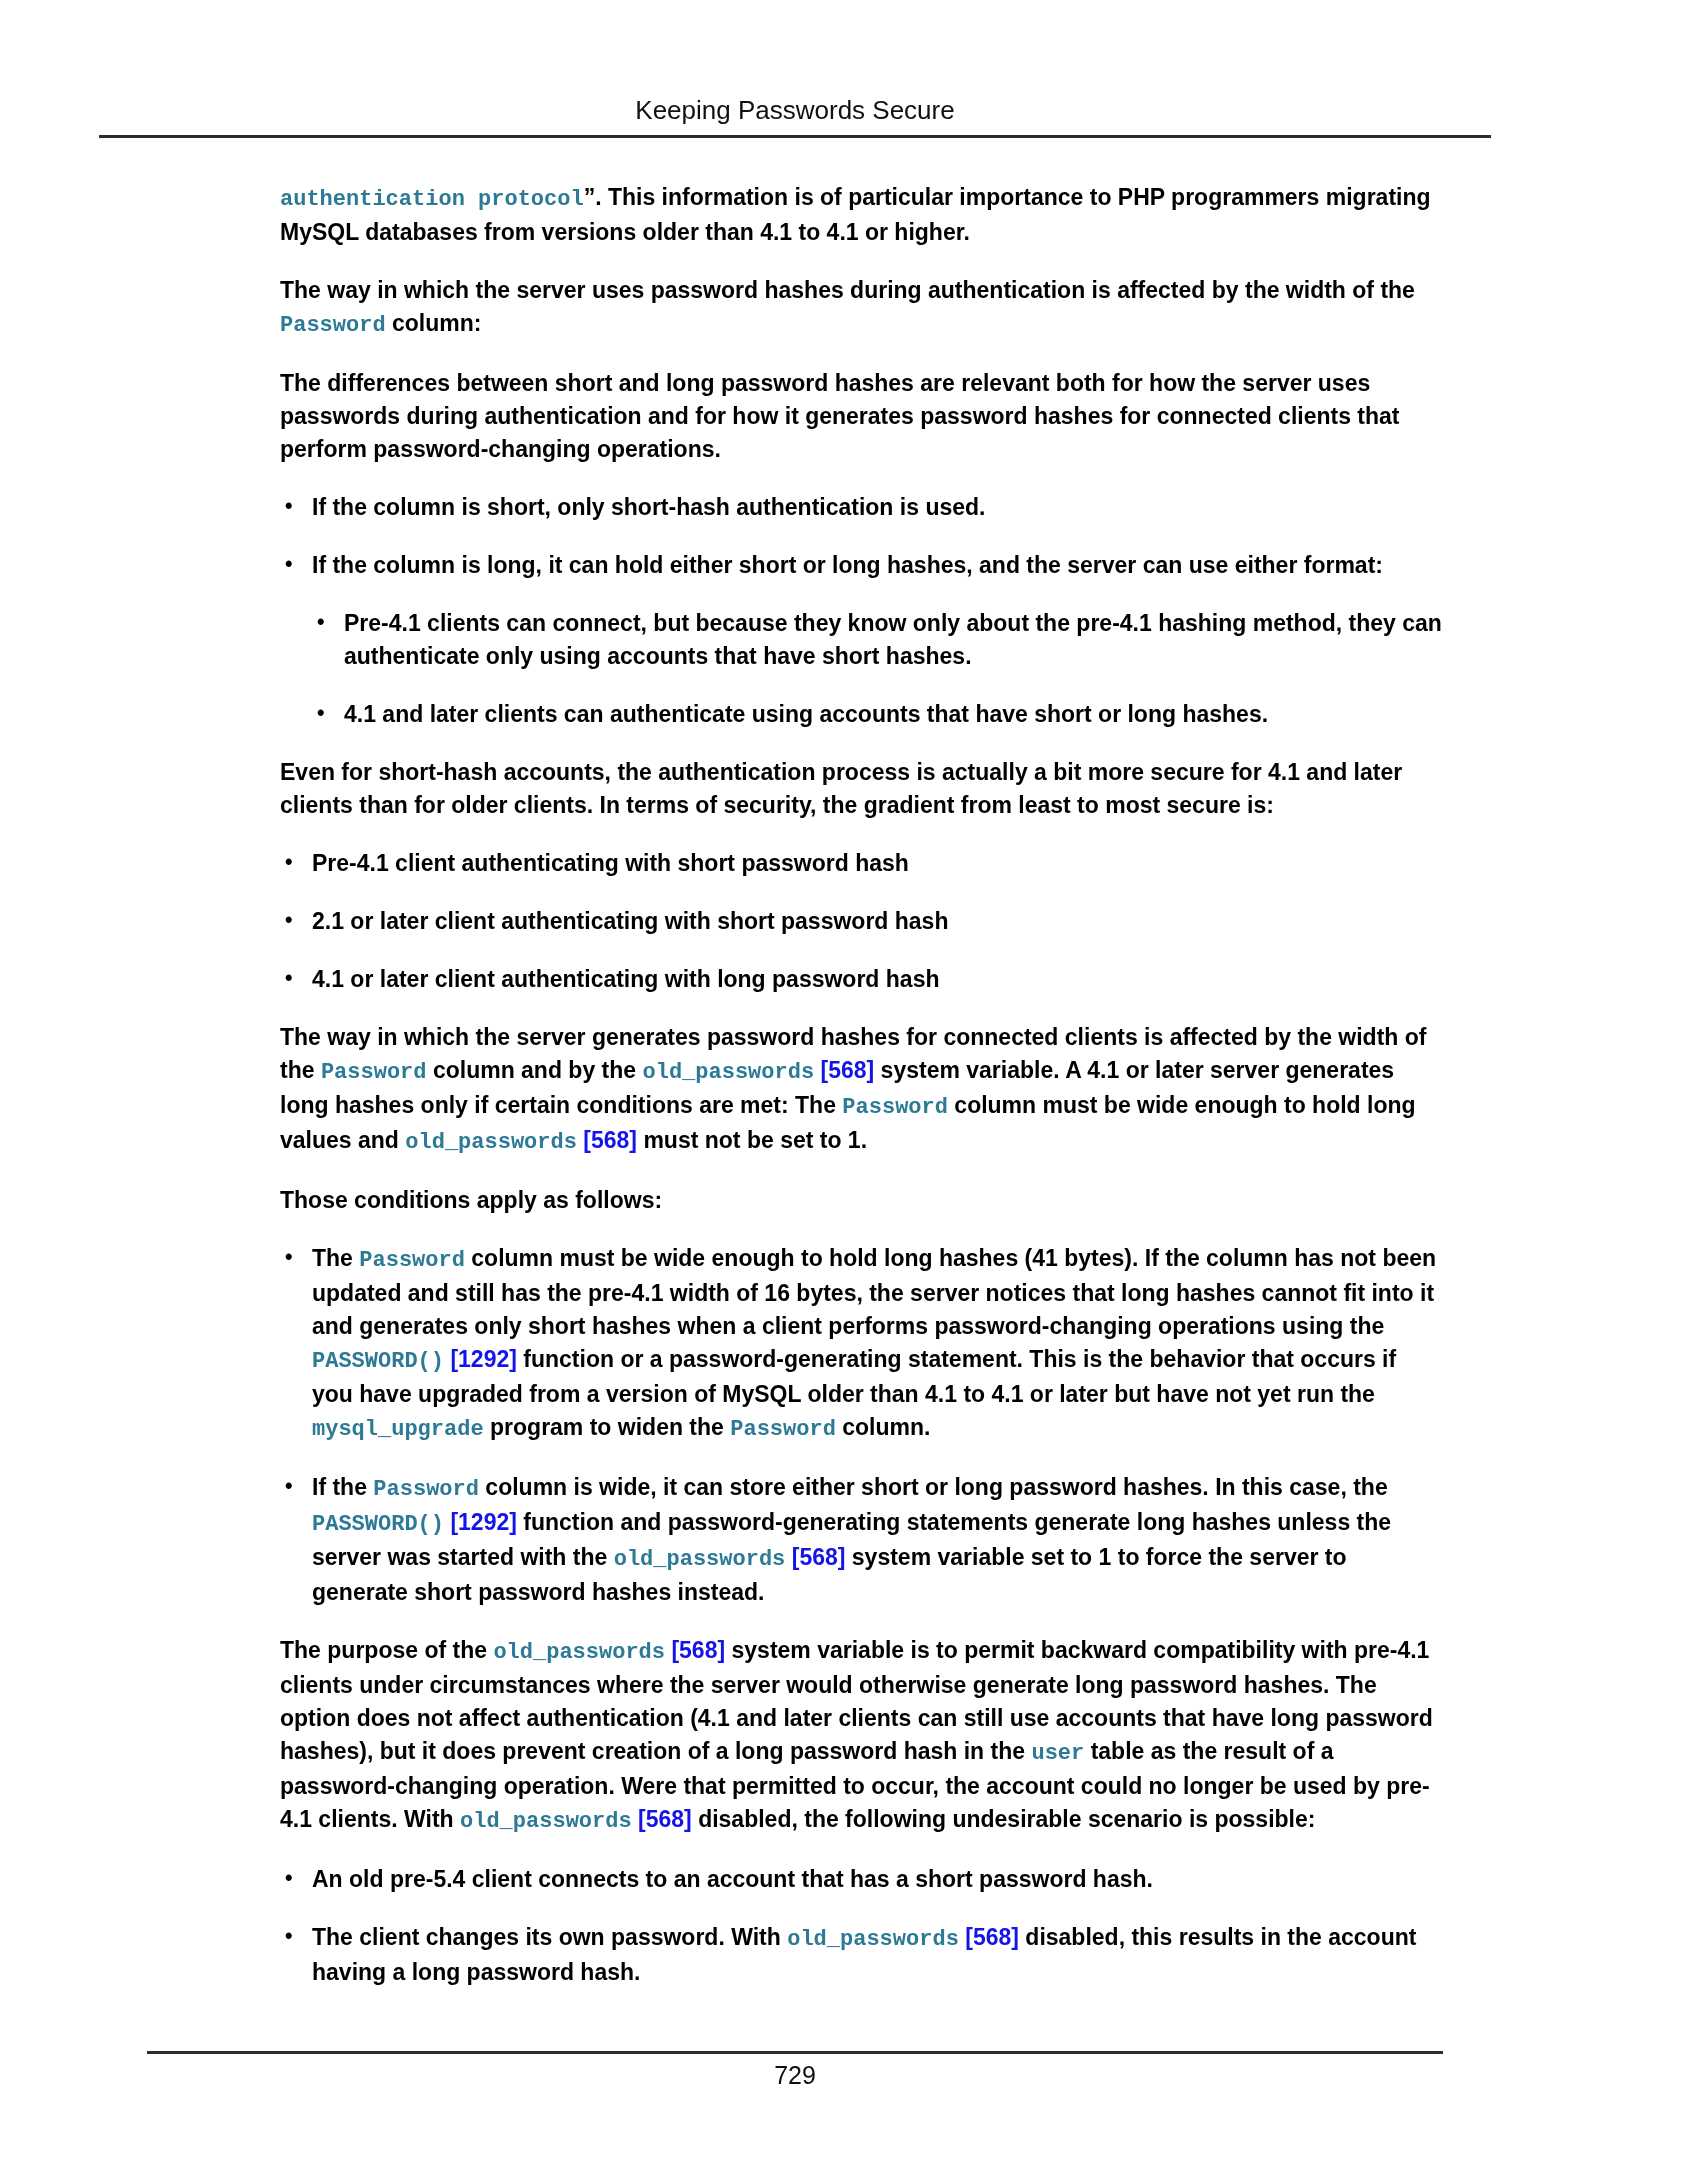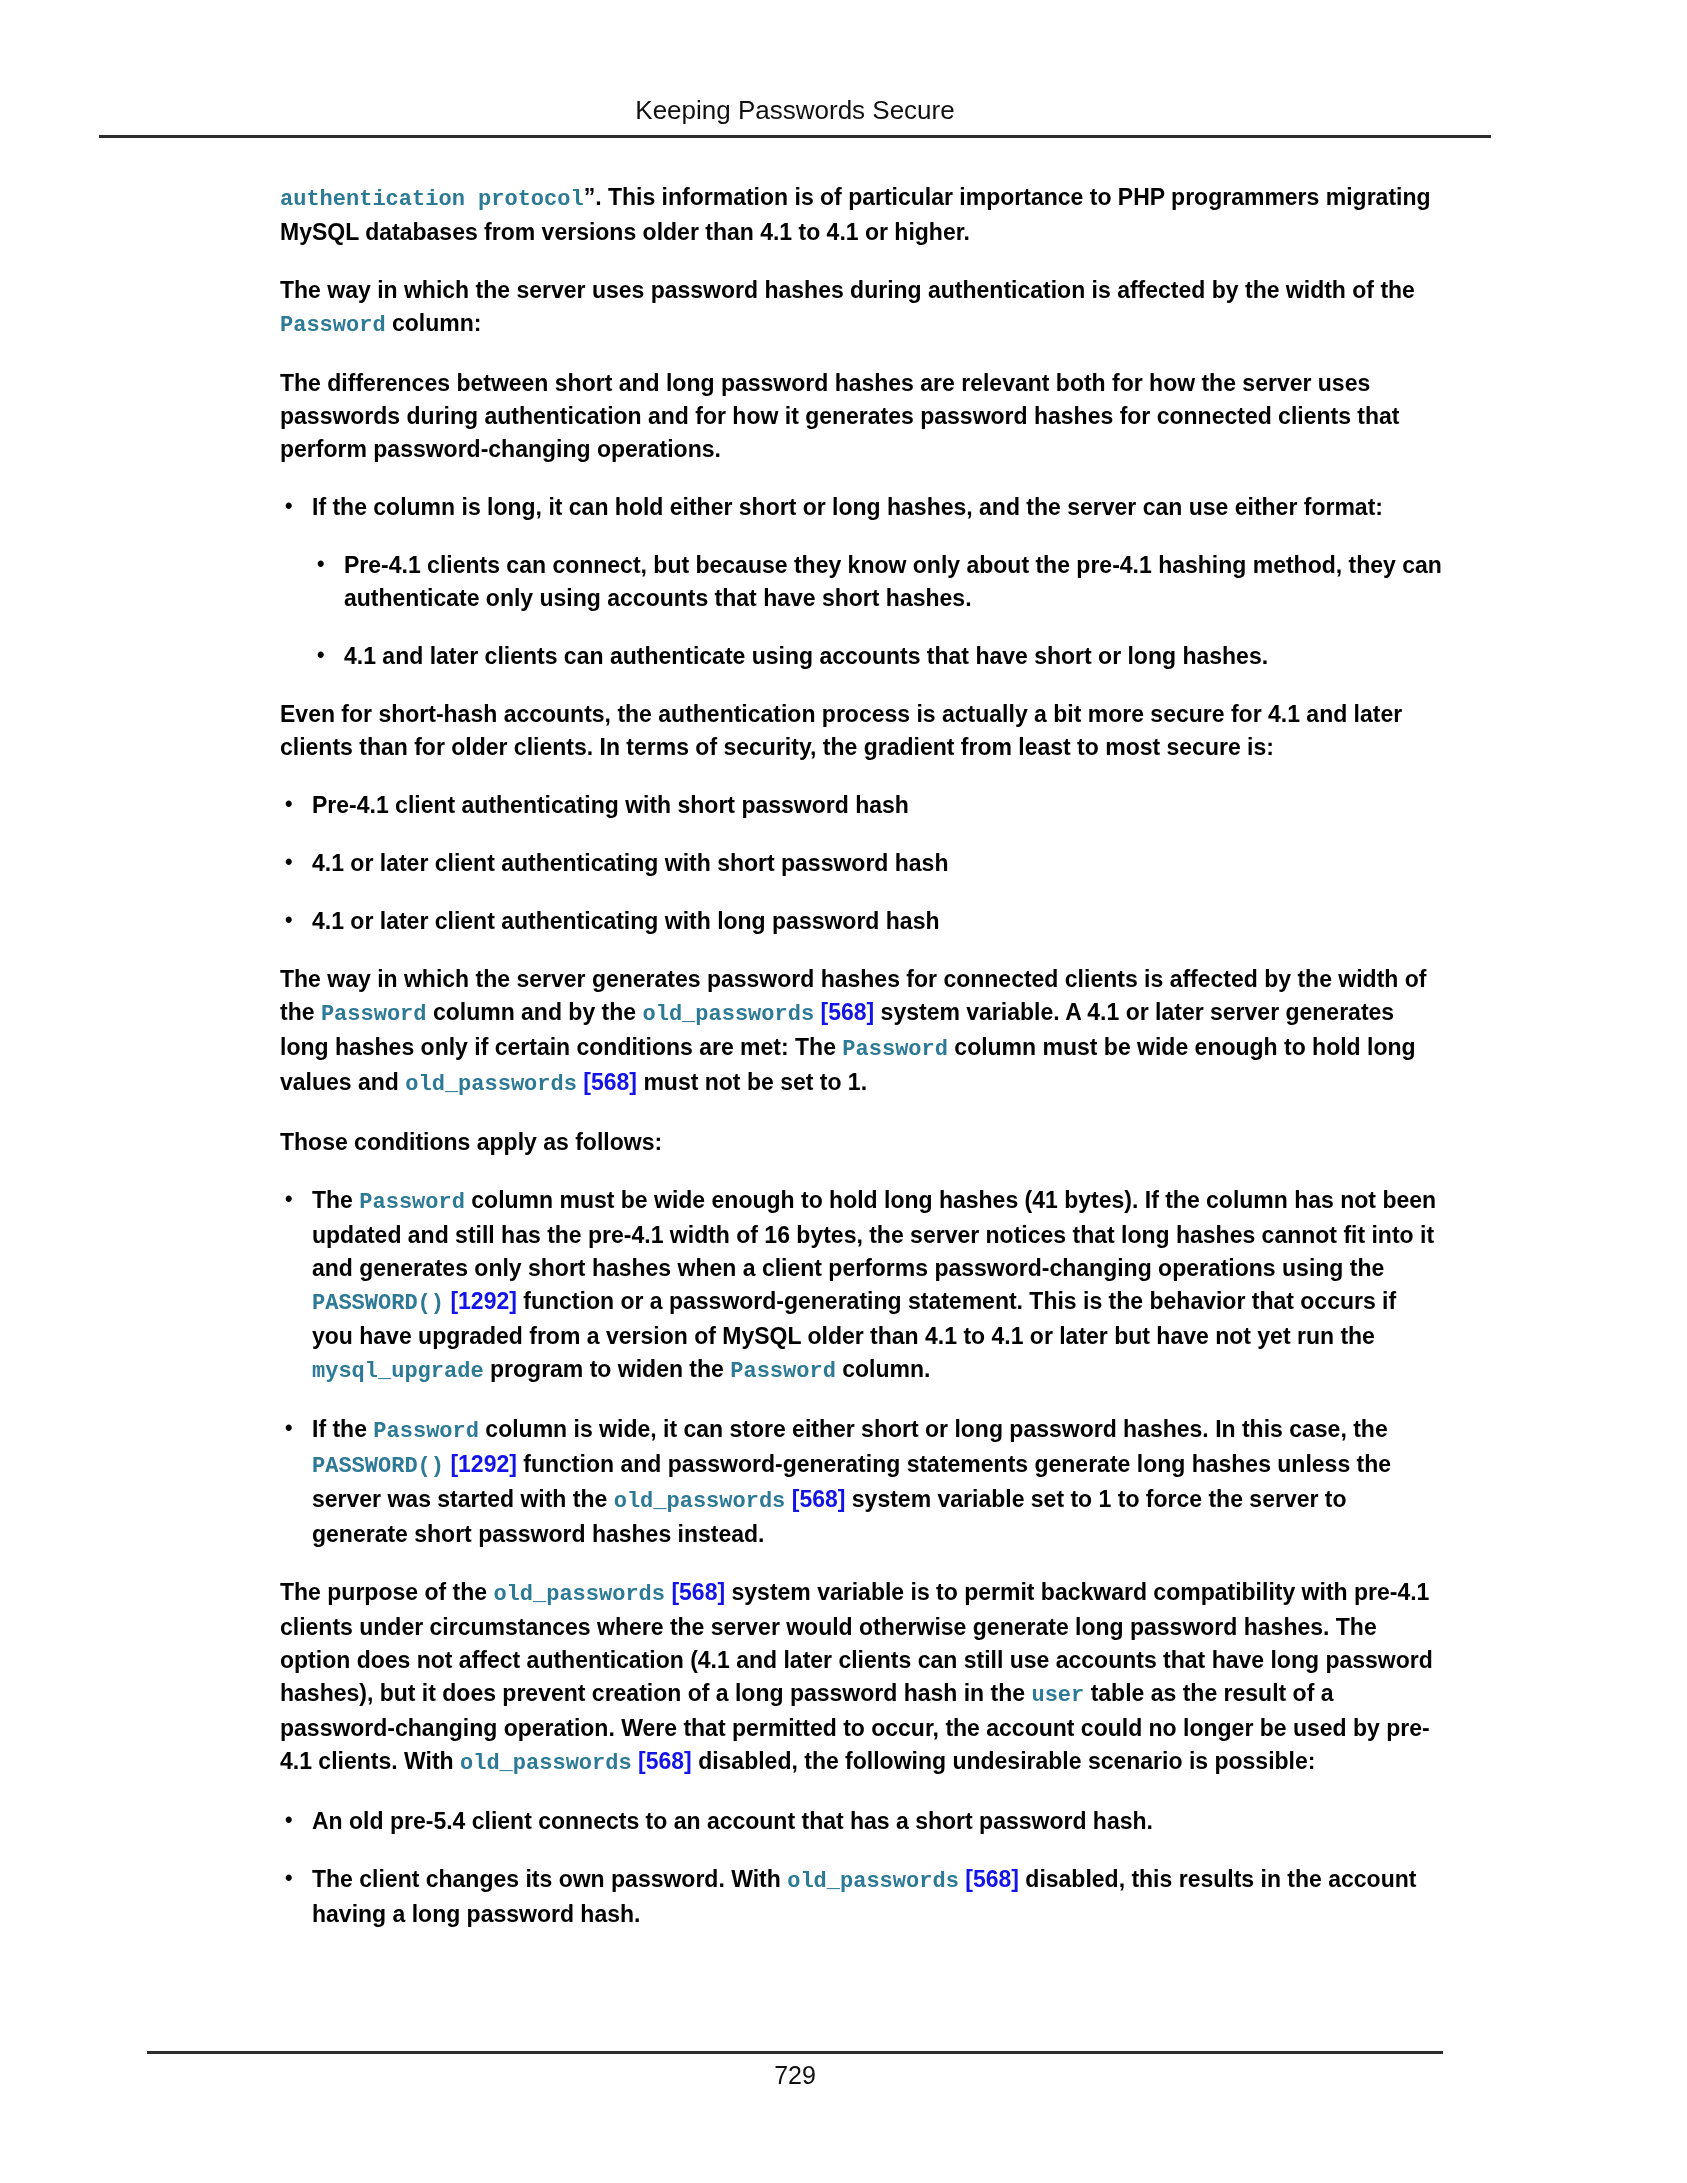--- a/index.html
+++ b/index.html
@@ -28,29 +28,30 @@
   <div class="header">
     <div class="header-title">Keeping Passwords Secure</div>
     <div class="header-rule"></div>
   </div>
 
   <div class="content">
       <p><span class="code">authentication protocol</span><span>”. This information is of particular importance to PHP programmers migrating MySQL databases from versions older than 4.1 to 4.1 or higher.</span></p>
       <p><span>The way in which the server uses password hashes during authentication is affected by the width of the </span><span class="code">Password</span><span> column:</span></p>
       <p><span>The differences between short and long password hashes are relevant both for how the server uses passwords during authentication and for how it generates password hashes for connected clients that perform password-changing operations.</span></p>
       <ul>
+        <li><span>If the column is short, only short-hash authentication is used.</span></li>
         <li><span>If the column is long, it can hold either short or long hashes, and the server can use either format:</span><ul>
             <li><span>Pre-4.1 clients can connect, but because they know only about the pre-4.1 hashing method, they can authenticate only using accounts that have short hashes.</span></li>
             <li><span>4.1 and later clients can authenticate using accounts that have short or long hashes.</span></li>
           </ul></li>
       </ul>
       <p><span>Even for short-hash accounts, the authentication process is actually a bit more secure for 4.1 and later clients than for older clients. In terms of security, the gradient from least to most secure is:</span></p>
       <ul>
         <li><span>Pre-4.1 client authenticating with short password hash</span></li>
-        <li><span>4.1 or later client authenticating with short password hash</span></li>
+        <li><span>2.1 or later client authenticating with short password hash</span></li>
         <li><span>4.1 or later client authenticating with long password hash</span></li>
       </ul>
       <p><span>The way in which the server generates password hashes for connected clients is affected by the width of the </span><span class="code">Password</span><span> column and by the </span><span class="code">old_passwords</span><span> </span><span class="link">[568]</span><span> system variable. A 4.1 or later server generates long hashes only if certain conditions are met: The </span><span class="code">Password</span><span> column must be wide enough to hold long values and </span><span class="code">old_passwords</span><span> </span><span class="link">[568]</span><span> must not be set to 1.</span></p>
       <p><span>Those conditions apply as follows:</span></p>
       <ul>
         <li><span>The </span><span class="code">Password</span><span> column must be wide enough to hold long hashes (41 bytes). If the column has not been updated and still has the pre-4.1 width of 16 bytes, the server notices that long hashes cannot fit into it and generates only short hashes when a client performs password-changing operations using the </span><span class="code">PASSWORD()</span><span> </span><span class="link">[1292]</span><span> function or a password-generating statement. This is the behavior that occurs if you have upgraded from a version of MySQL older than 4.1 to 4.1 or later but have not yet run the </span><span class="code">mysql_upgrade</span><span> program to widen the </span><span class="code">Password</span><span> column.</span></li>
         <li><span>If the </span><span class="code">Password</span><span> column is wide, it can store either short or long password hashes. In this case, the </span><span class="code">PASSWORD()</span><span> </span><span class="link">[1292]</span><span> function and password-generating statements generate long hashes unless the server was started with the </span><span class="code">old_passwords</span><span> </span><span class="link">[568]</span><span> system variable set to 1 to force the server to generate short password hashes instead.</span></li>
       </ul>
       <p><span>The purpose of the </span><span class="code">old_passwords</span><span> </span><span class="link">[568]</span><span> system variable is to permit backward compatibility with pre-4.1 clients under circumstances where the server would otherwise generate long password hashes. The option does not affect authentication (4.1 and later clients can still use accounts that have long password hashes), but it does prevent creation of a long password hash in the </span><span class="code">user</span><span> table as the result of a password-changing operation. Were that permitted to occur, the account could no longer be used by pre-4.1 clients. With </span><span class="code">old_passwords</span><span> </span><span class="link">[568]</span><span> disabled, the following undesirable scenario is possible:</span></p>
       <ul>

